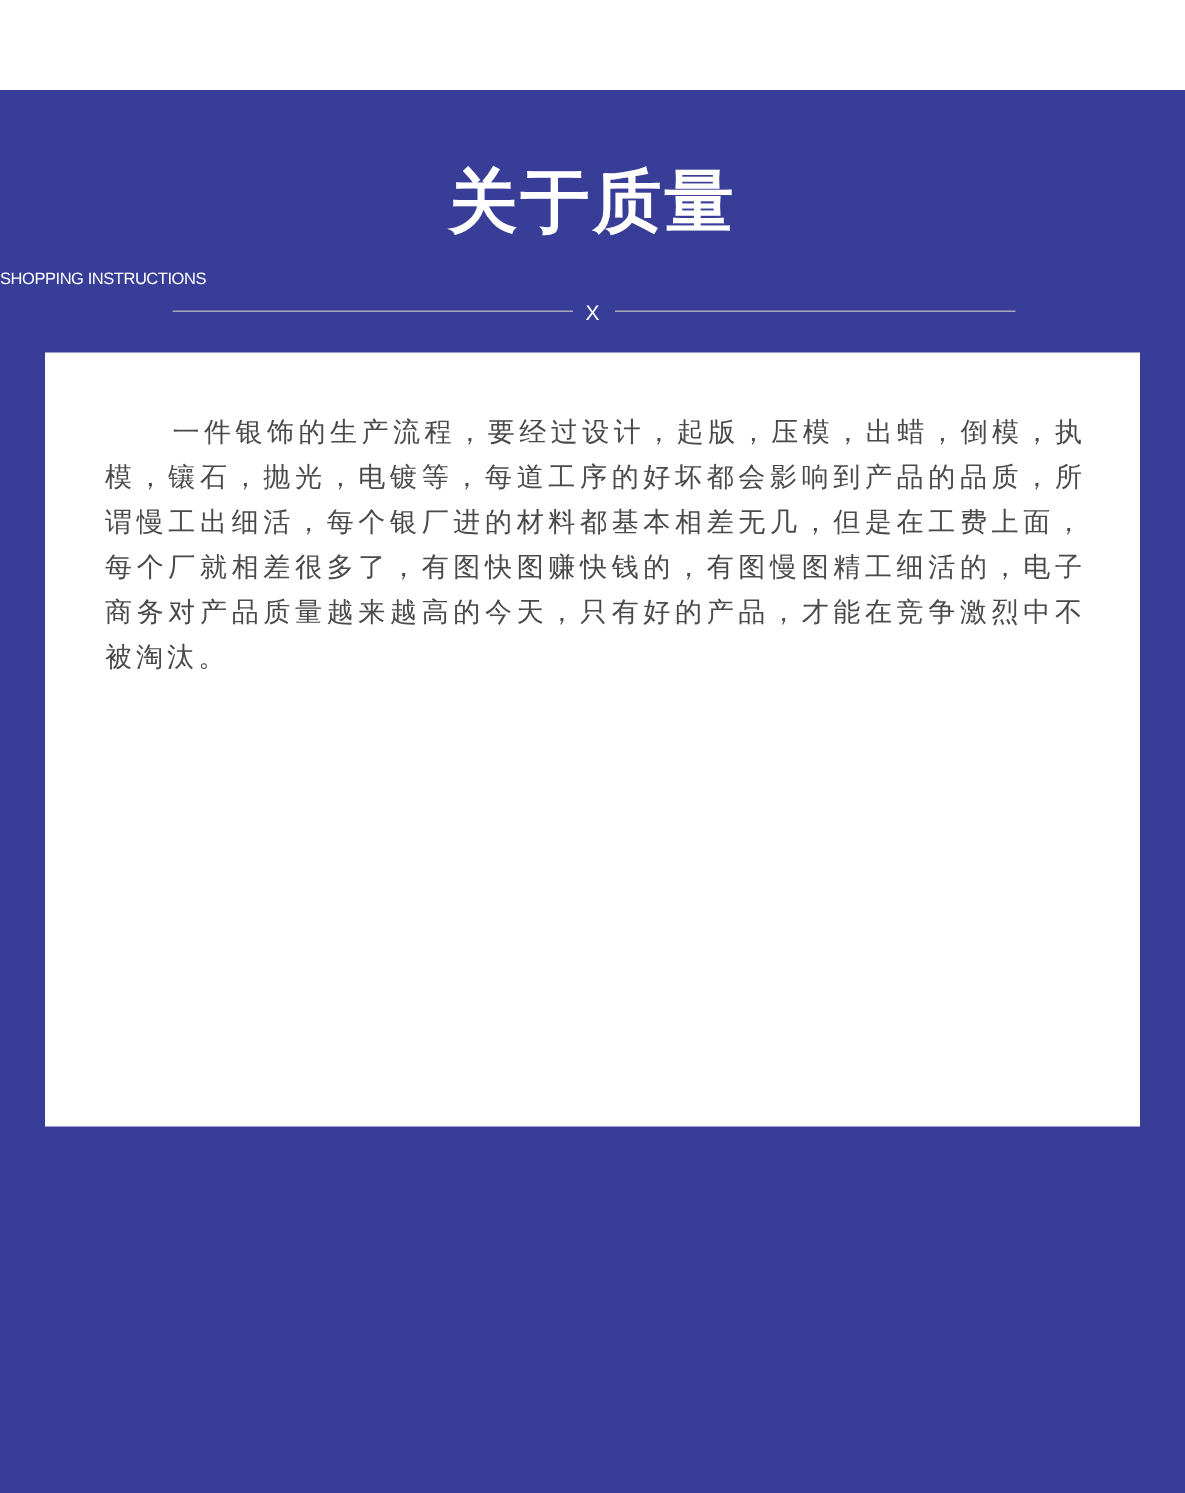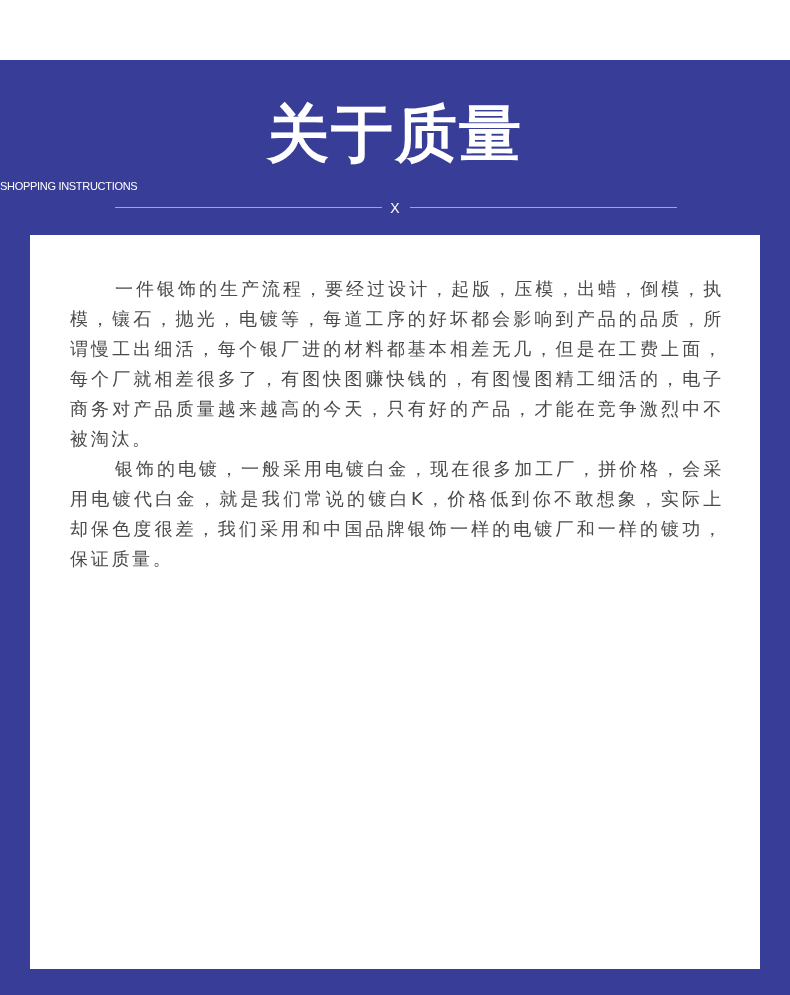--- a/index.html
+++ b/index.html
@@ -16,21 +16,21 @@
     background: #ffffff;
   }
   .blue-panel {
     position: absolute; left: 0; top: 60px; width: 790px; height: 935px;
     background: #383e97;
   }
   .title {
     position: absolute; left: 0; top: 92px; width: 790px;
     text-align: center;
     color: #ffffff;
-    font-size: 62px;
+    font-size: 46px;
     font-weight: bold;
     line-height: 84px;
     letter-spacing: 2px;
   }
   .subtitle {
     position: absolute; left: 0; top: 176px; width: 790px;
     text-align: left;
     color: #ffffff;
     font-family: "Liberation Sans", sans-serif;
     font-size: 11px;
@@ -43,21 +43,21 @@
   }
   .divider-left { left: 115px; width: 267px; }
   .divider-right { left: 410px; width: 267px; }
   .divider-x {
     position: absolute; left: 386px; top: 199px; width: 18px;
     text-align: center; color: #ffffff;
     font-family: "Liberation Sans", sans-serif;
     font-size: 14px; line-height: 18px;
   }
   .card {
-    position: absolute; left: 30px; top: 235px; width: 730px; height: 734px;
+    position: absolute; left: 30px; top: 235px; width: 730px; height: 516px;
     background: #ffffff;
   }
   .body-text {
     position: absolute; left: 40px; top: 39px; width: 654px;
     color: #4a4a4a;
     font-size: 18px;
     line-height: 30px;
     letter-spacing: 2.7px;
     text-align: justify;
   }
@@ -77,15 +77,14 @@
 <div class="title">关于质量</div>
 <div class="subtitle">SHOPPING INSTRUCTIONS</div>
 
 <div class="divider-line divider-left"></div>
 <div class="divider-x">X</div>
 <div class="divider-line divider-right"></div>
 
 <div class="card">
   <div class="body-text">
     <p>一件银饰的生产流程，要经过设计，起版，压模，出蜡，倒模，执模，镶石，抛光，电镀等，每道工序的好坏都会影响到产品的品质，所谓慢工出细活，每个银厂进的材料都基本相差无几，但是在工费上面，每个厂就相差很多了，有图快图赚快钱的，有图慢图精工细活的，电子商务对产品质量越来越高的今天，只有好的产品，才能在竞争激烈中不被淘汰。</p>
-    <p>银饰的电镀，一般采用电镀白金，现在很多加工厂，拼价格，会采用电镀代白金，就是我们常说的镀白K，价格低到你不敢想象，实际上却保色度很差，我们采用和中国品牌银饰一样的电镀厂和一样的镀功，保证质量。</p>
   </div>
 </div>
 
 </body></html>

